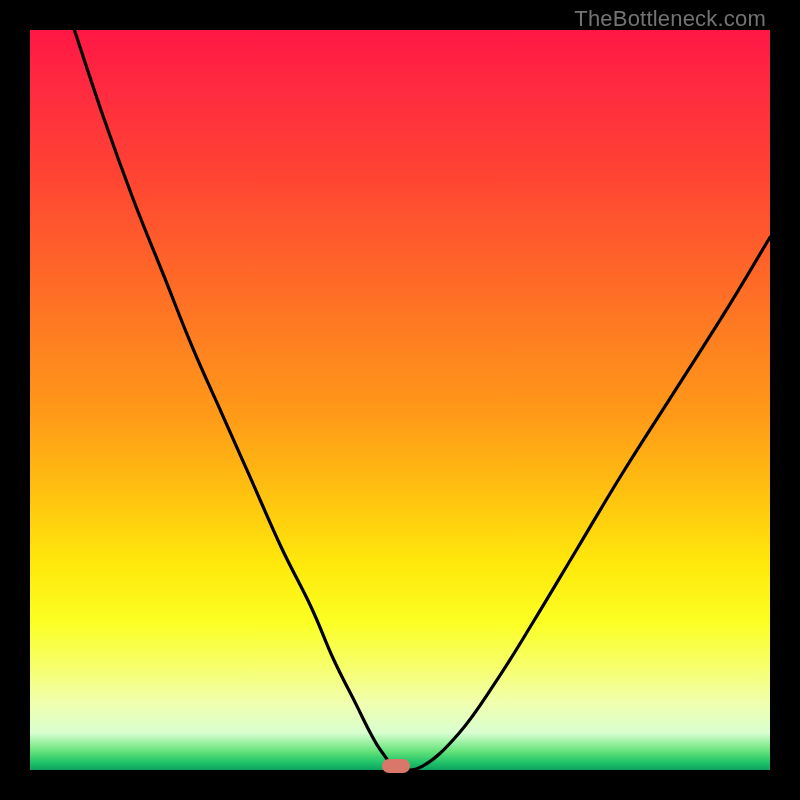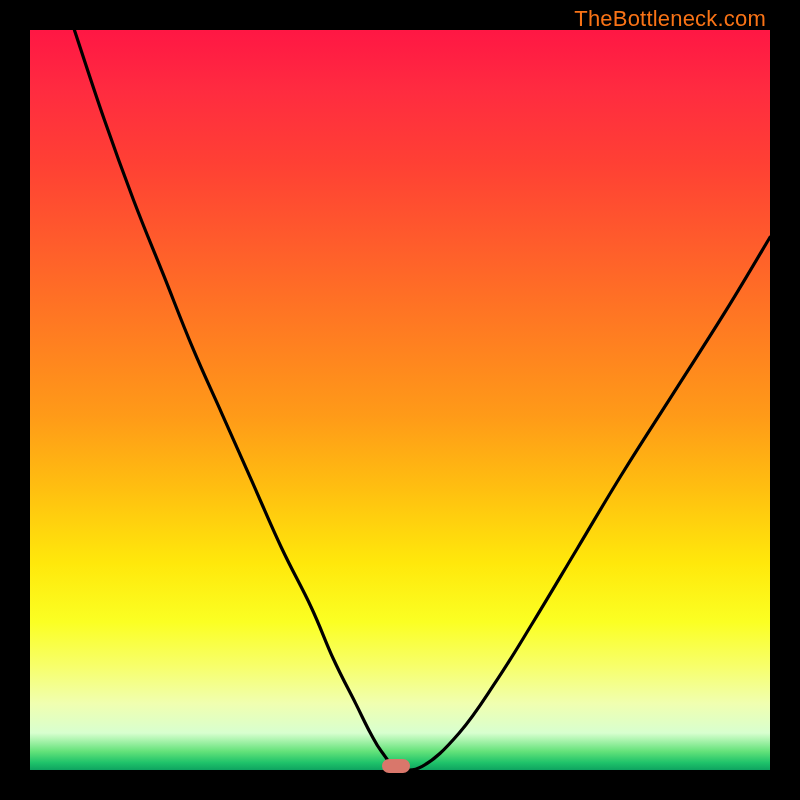--- a/index.html
+++ b/index.html
@@ -40,21 +40,21 @@
       #d8ffcf 95%,
       #63e27a 97.5%,
       #1fc36a 99%,
       #0ea360 100%
     );
   }
   .watermark {
     position: absolute;
     top: 6px;
     right: 34px;
-    color: #f97316;
+    color: #737373;
     font-size: 22px;
     font-weight: 500;
     letter-spacing: 0.2px;
     user-select: none;
   }
   svg.curve {
     position: absolute;
     left: 0;
     top: 0;
     width: 740px;

